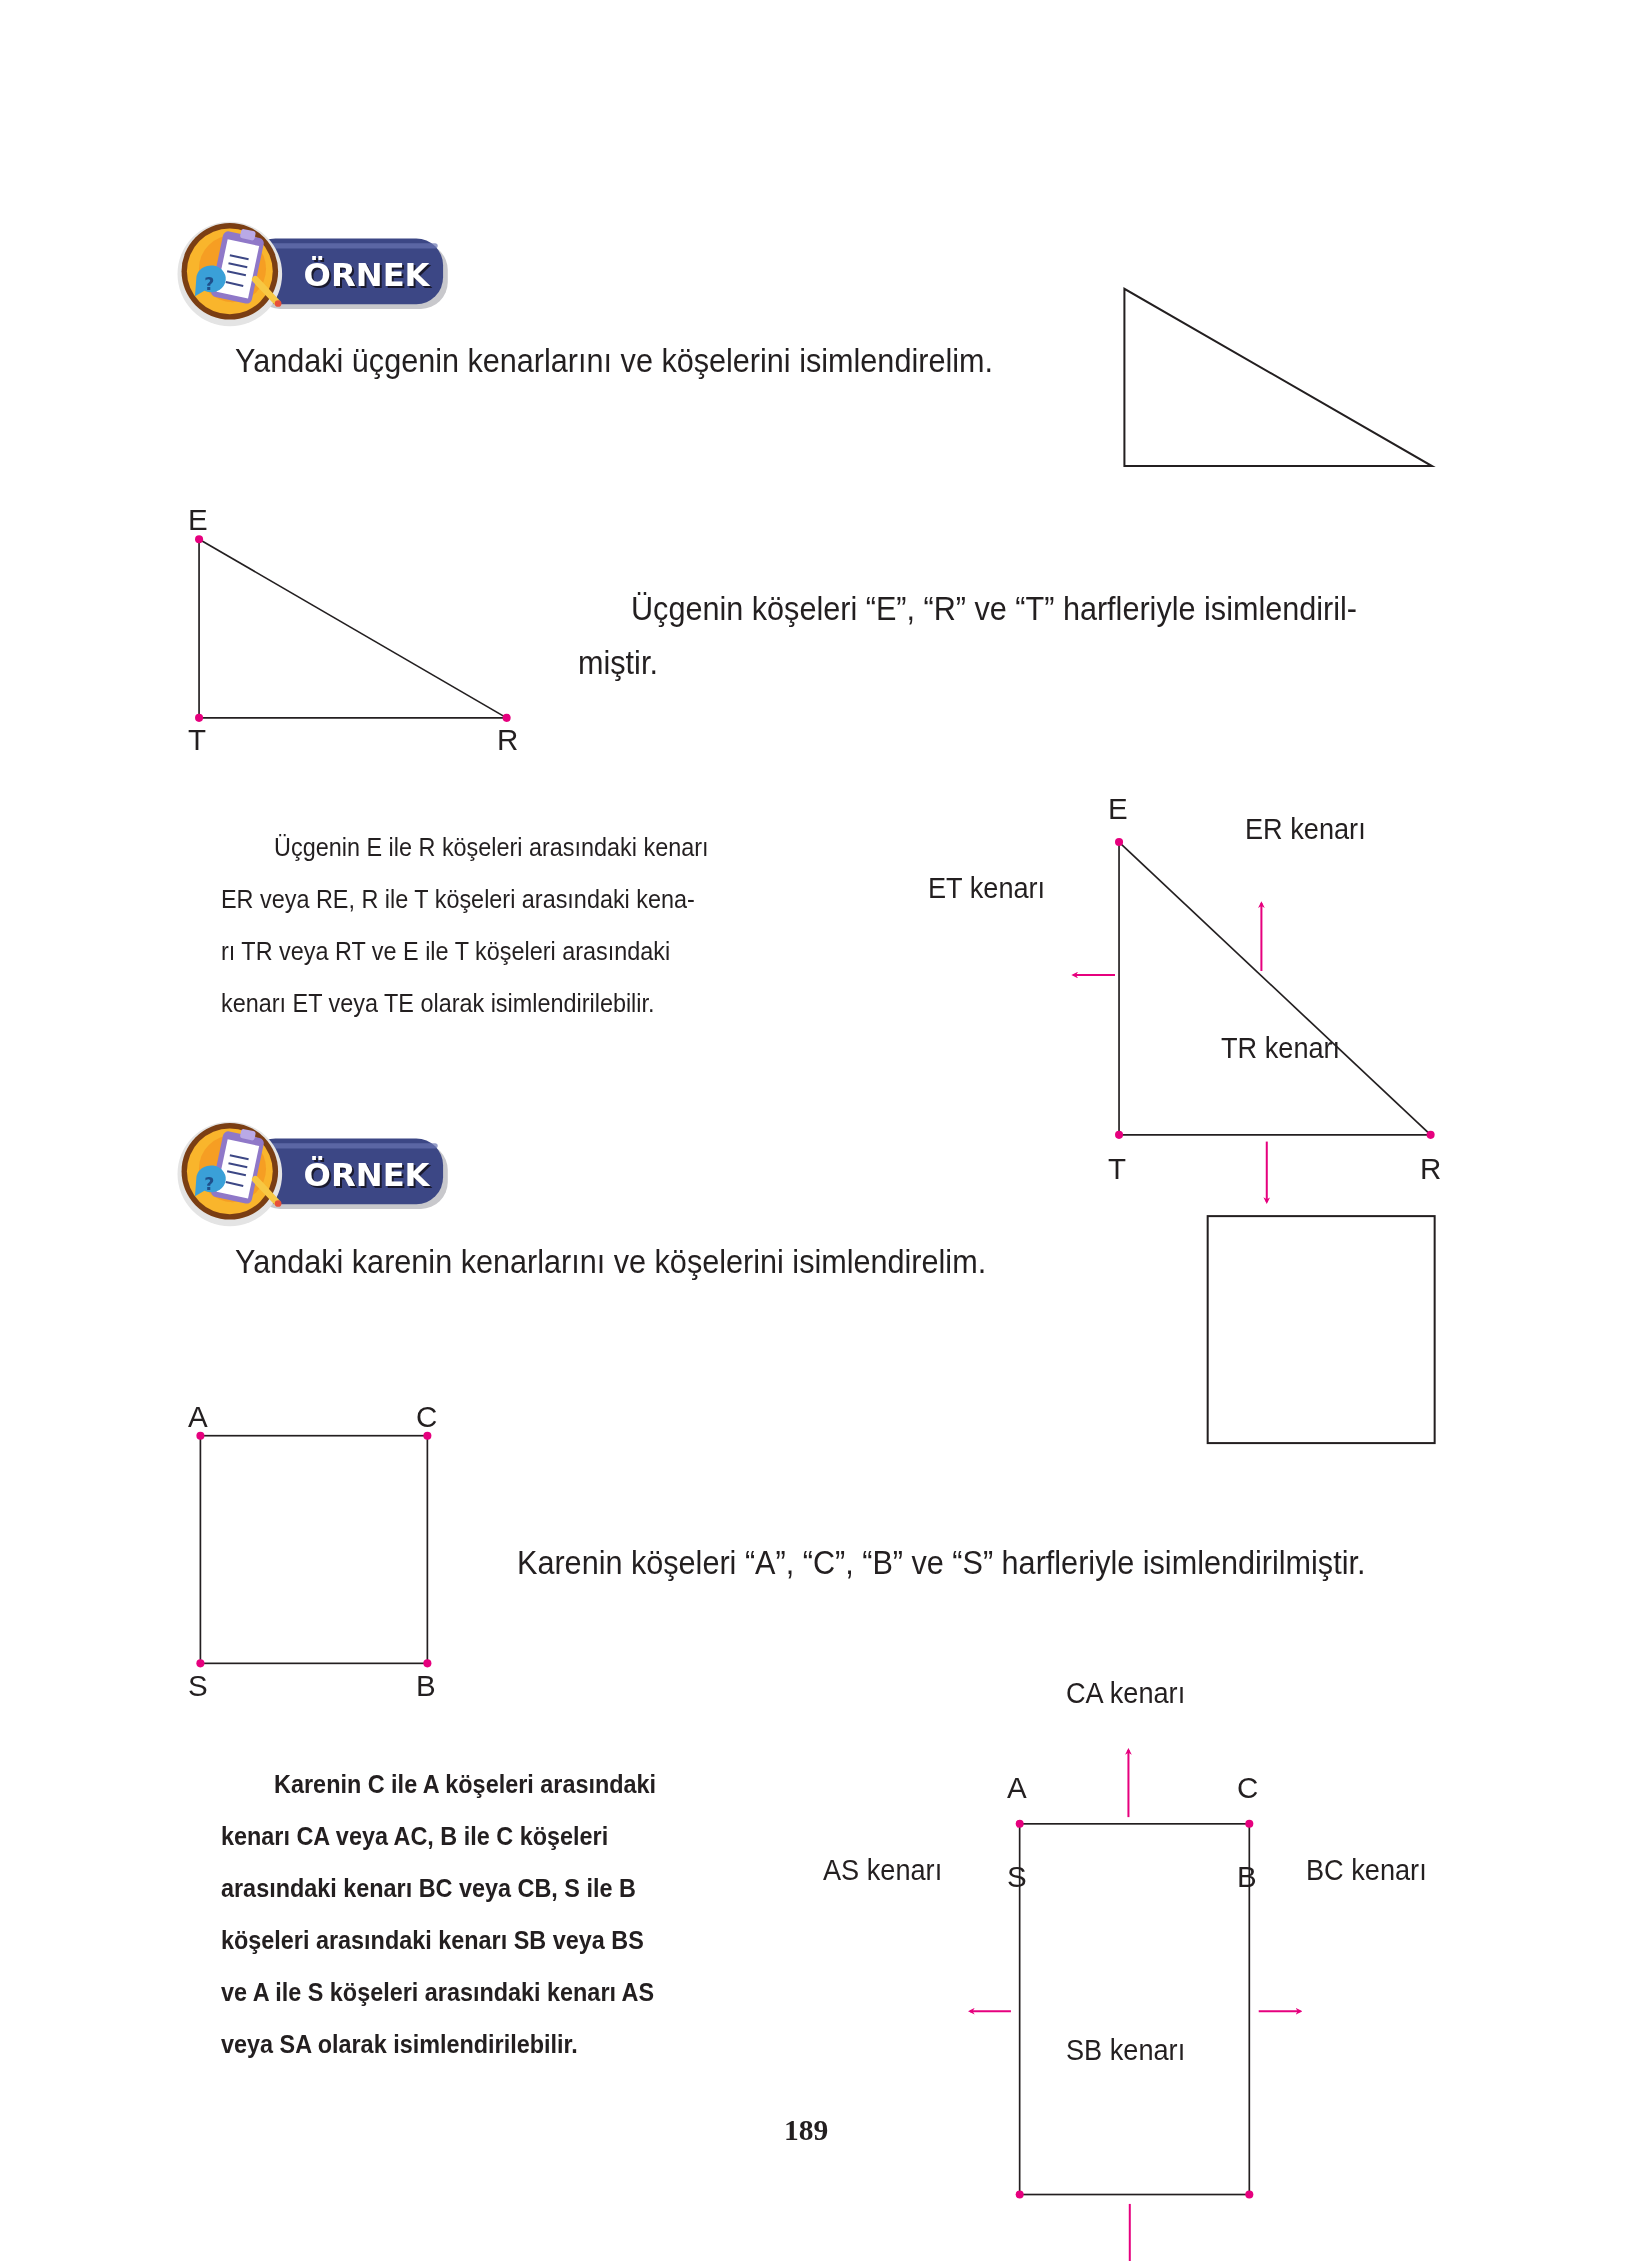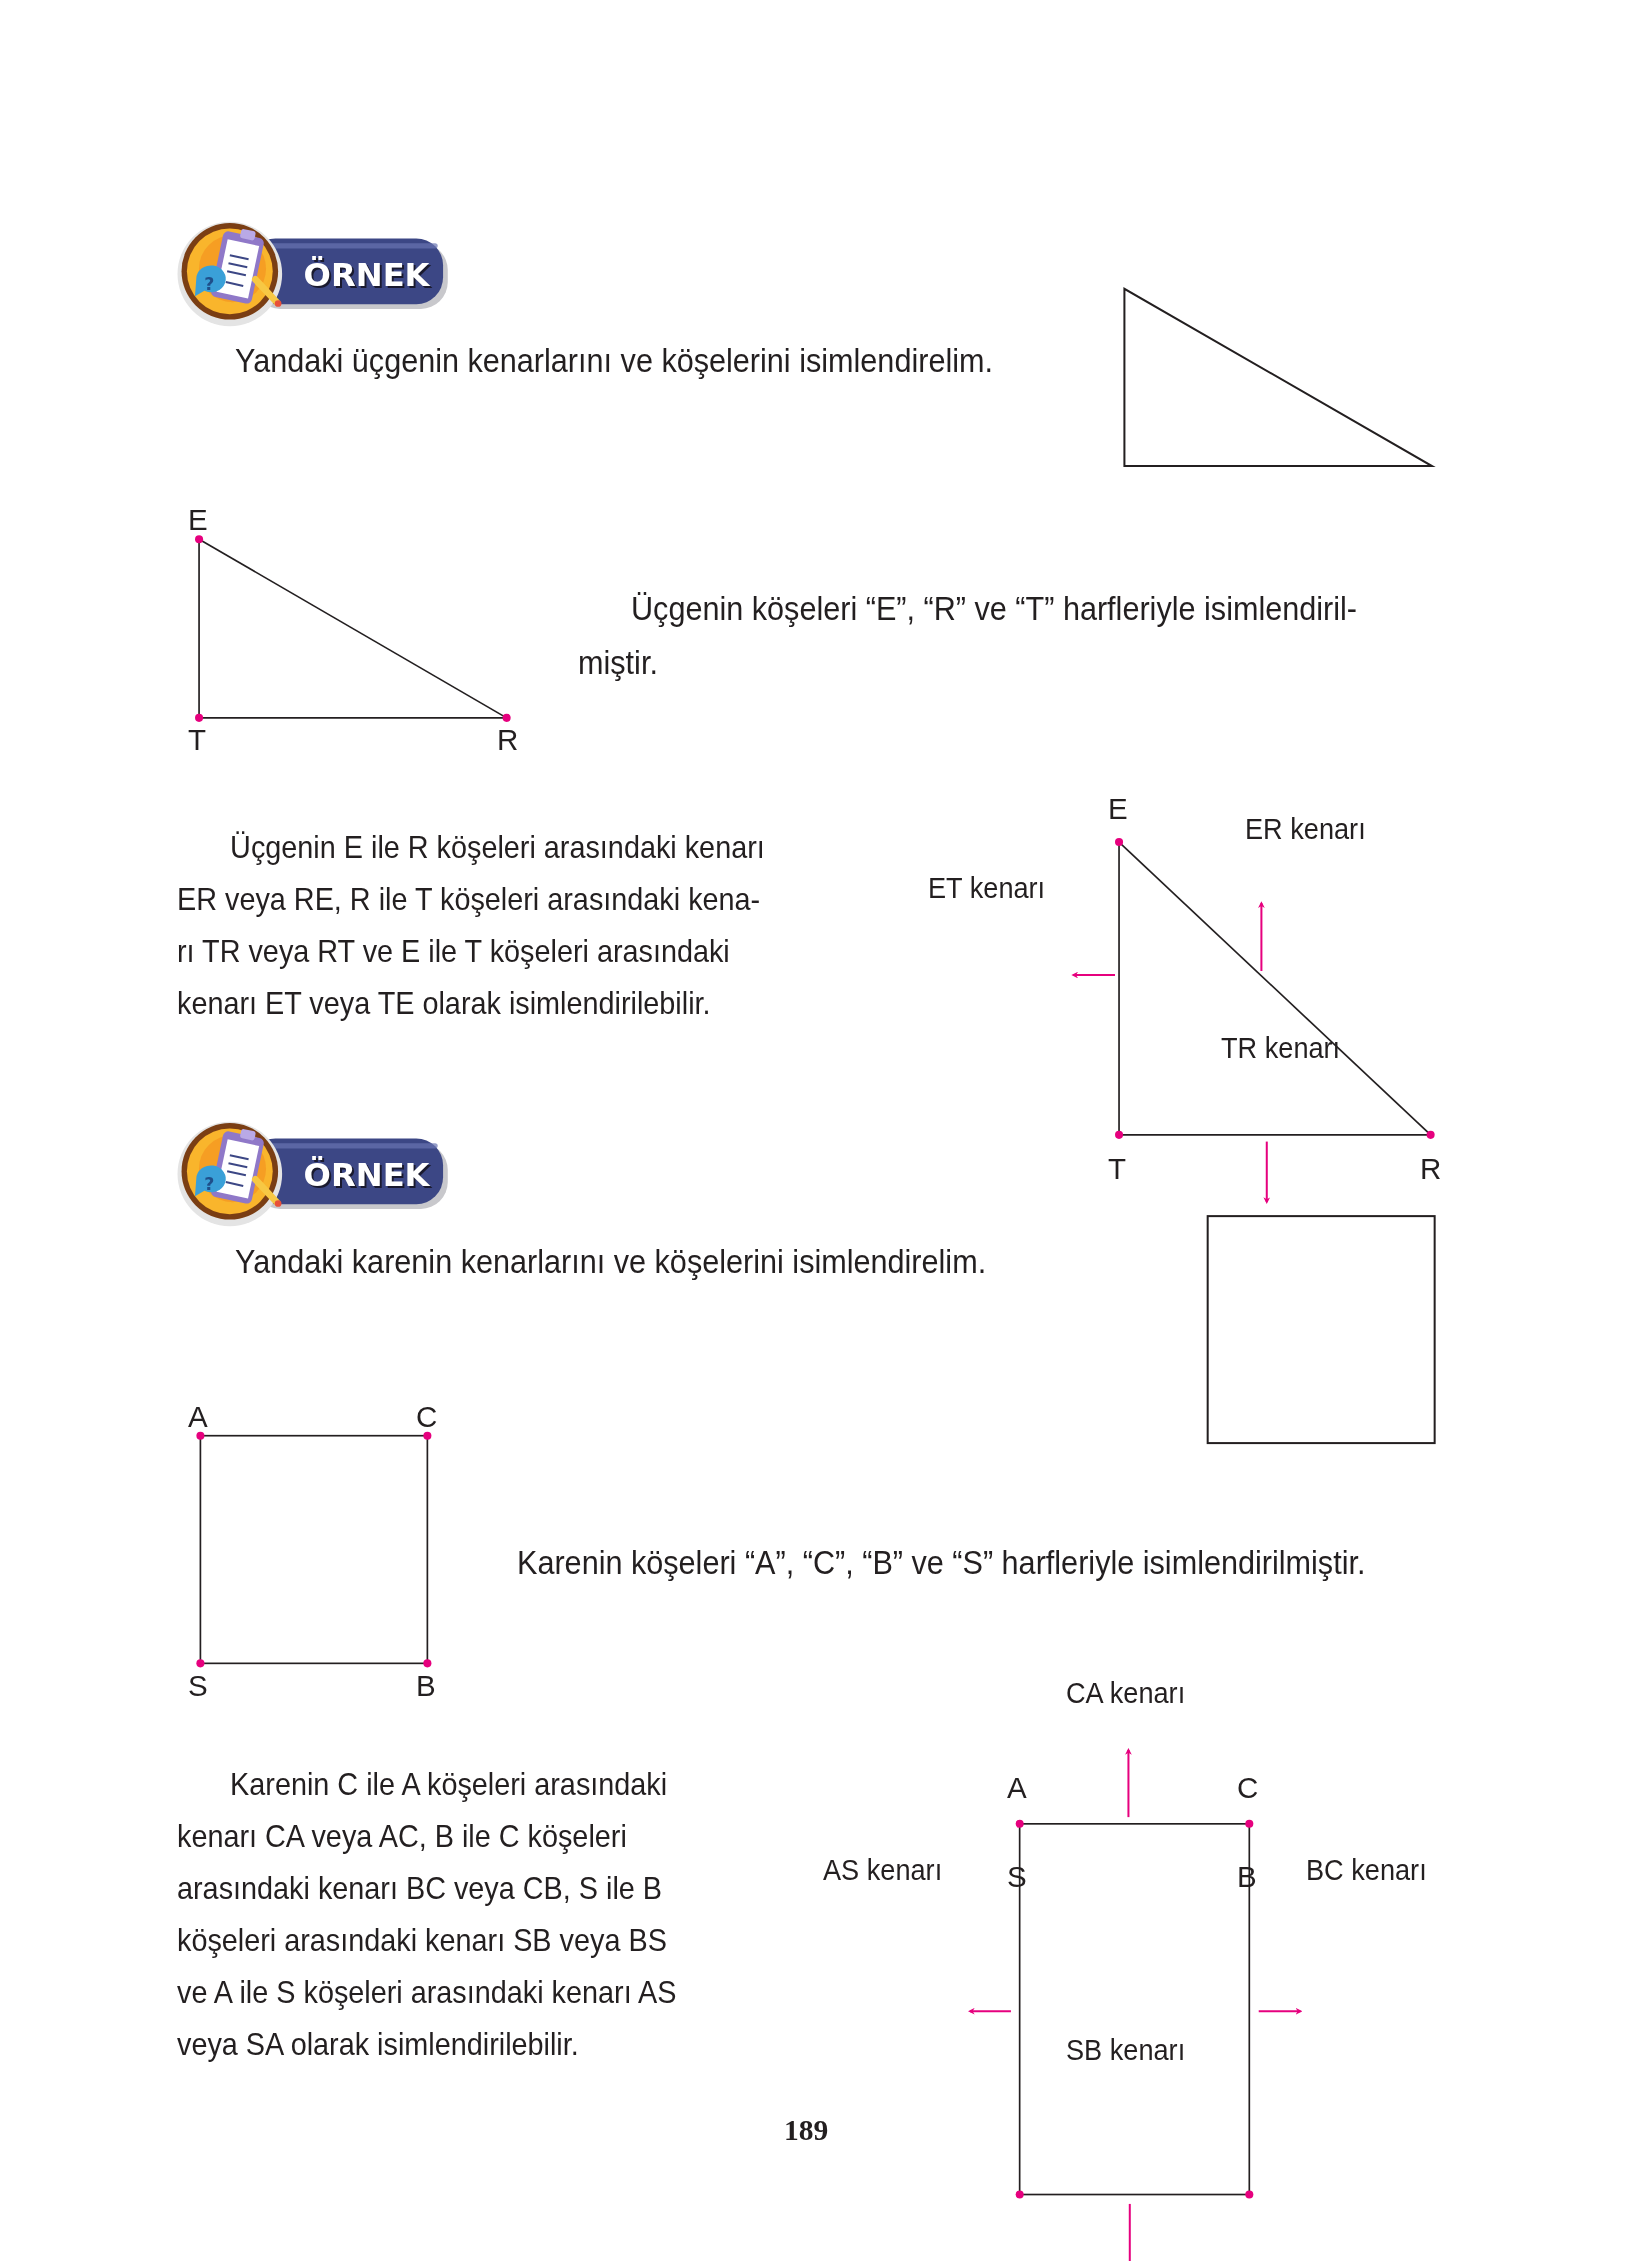--- a/index.html
+++ b/index.html
@@ -1,21 +1,21 @@
 <!DOCTYPE html>
 <html style="font-size:10.7px"><head>
 <meta charset="utf-8">
 <style>
   html, body { margin:0; padding:0; background:#ffffff; }
   body { width:1627px; height:2261px; position:relative; overflow:hidden;
          font-family:"Liberation Sans", sans-serif; color:#231f20; }
   .abs { position:absolute; }
   .txt { font-size:34px; line-height:34px; white-space:nowrap;
          transform-origin:0 0; transform:scaleX(0.9); }
-  .para { font-size:32px; line-height:52px; white-space:nowrap; }
+  .para { font-size:26px; line-height:52px; white-space:nowrap;margin-left:44px; }
   .para .ln { display:block; transform-origin:0 0; transform:scaleX(0.9); }
   .lbl { font-size:29.5px; line-height:29.5px; white-space:nowrap; }
   .lbl2 { font-size:29.5px; line-height:29.5px; white-space:nowrap; transform-origin:0 0; transform:scaleX(0.92); }
   .badge { width:282px; height:114px; }
   .pagenum { font-family:"DejaVu Sans", sans-serif; font-weight:bold; font-size:29.5px; }
   svg { position:absolute; left:0; top:0; overflow:visible; }
 </style>
 </head>
 <body>
 
@@ -133,21 +133,21 @@
   <circle cx="298" cy="2477" r="6" fill="#e6007e"></circle>
   <circle cx="636" cy="2477" r="6" fill="#e6007e"></circle>
 </svg>
 <div class="abs lbl" style="left:188px; top:1402px;">A</div>
 <div class="abs lbl" style="left:416px; top:1402px;">C</div>
 <div class="abs lbl" style="left:188px; top:1671px;">S</div>
 <div class="abs lbl" style="left:416px; top:1671px;">B</div>
 
 <div class="abs txt" style="left:517px; top:1545px;">Karenin köşeleri “A”, “C”, “B” ve “S” harfleriyle isimlendirilmiştir.</div>
 
-<div class="abs para" style="left:177px; top:1758px;">
+<div class="abs para" style="left:177px; top:1758px;font-weight:bold;">
   <span class="ln" style="padding-left:59px;">Karenin C ile A köşeleri arasındaki</span>
   <span class="ln">kenarı CA veya AC, B ile C köşeleri</span>
   <span class="ln">arasındaki kenarı BC veya CB, S ile B</span>
   <span class="ln">köşeleri arasındaki kenarı SB veya BS</span>
   <span class="ln">ve A ile S köşeleri arasındaki kenarı AS</span>
   <span class="ln">veya SA olarak isimlendirilebilir.</span>
 </div>
 
 <svg width="1627" height="2261" viewBox="0 0 2422 3367">
   <defs>

